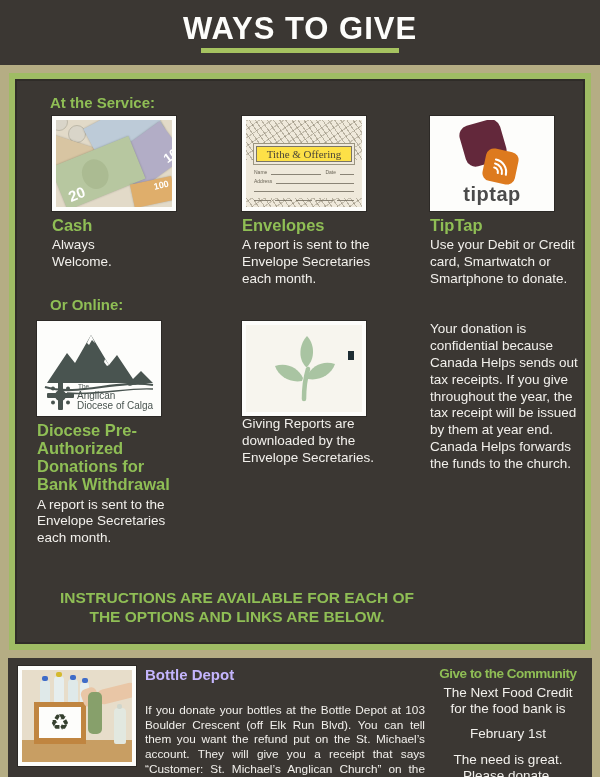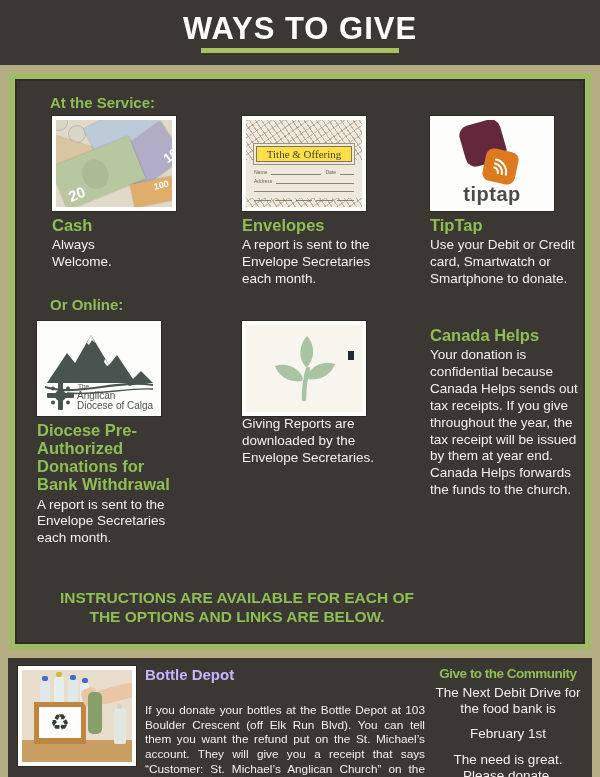--- a/index.html
+++ b/index.html
@@ -246,21 +246,20 @@
                 <path d="M34 46 C 46 48, 57 42, 61 31 C 50 27, 38 32, 33 43 Z"></path>
               </g>
               <rect x="102" y="26" width="6" height="9" fill="#1e2d33"></rect>
             </svg>
           </div>
         </div>
         <p>Giving Reports are downloaded by the Envelope Secretaries.</p>
       </div>
 
       <div class="card" style="left:413px;top:240px">
-        <h3>Canada Helps</h3>
         <p>Your donation is confidential because Canada Helps sends out tax receipts. If you give throughout the year, the tax receipt will be issued by them at year end. Canada Helps forwards the funds to the church.</p>
       </div>
 
       <div class="instructions">INSTRUCTIONS ARE AVAILABLE FOR EACH OF THE OPTIONS AND LINKS ARE BELOW.</div>
     </div>
   </div>
 
   <footer class="bottom-panel">
 
     <div class="bottle-tile">
@@ -292,19 +291,19 @@
       </div>
     </div>
 
     <div class="bottle-text">
       <h3>Bottle Depot</h3>
       <p>If you donate your bottles at the Bottle Depot at 103 Boulder Crescent (off Elk Run Blvd). You can tell them you want the refund put on the St. Michael’s account. They will give you a receipt that says “Customer: St. Michael’s Anglican Church” on the bottom. Thank you for donating!</p>
     </div>
 
     <div class="community">
       <h3>Give to the Community</h3>
-      <p>The Next Debit Drive for the food bank is</p>
+      <p>The Next Food Credit for the food bank is</p>
       <p>February 1st</p>
       <p>The need is great. Please donate.</p>
     </div>
   </footer>
 
 </div>
 
 </body></html>

